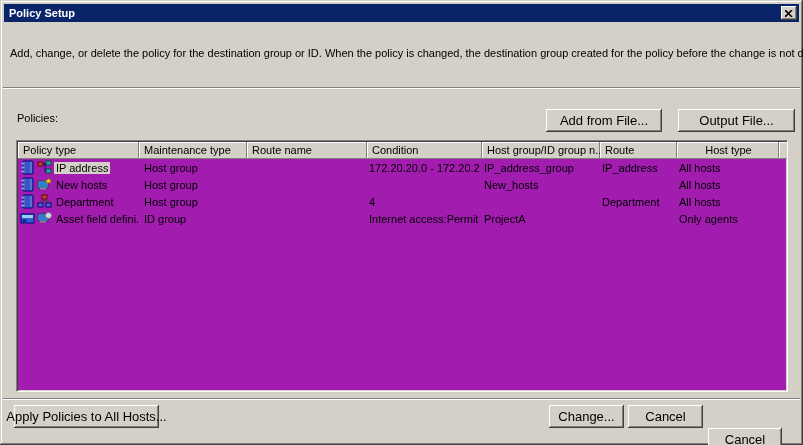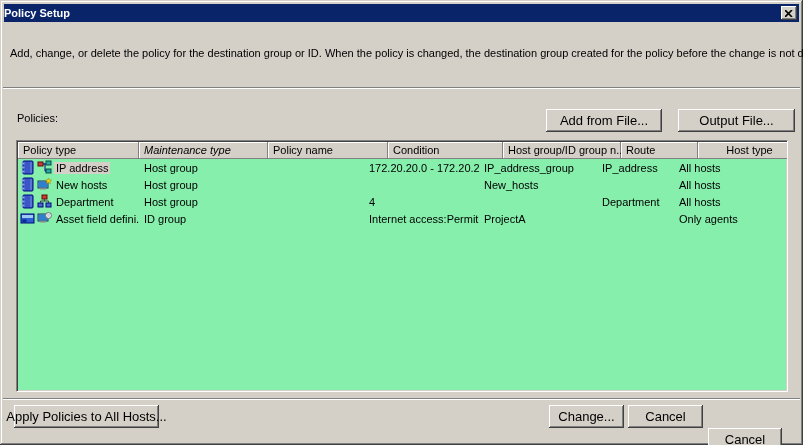--- a/index.html
+++ b/index.html
@@ -11,21 +11,21 @@
   }
   .window {
     position:relative; width:803px; height:445px; box-sizing:border-box;
     background:#d4d0c8;
     box-shadow: inset -1px -1px 0 #404040, inset 1px 1px 0 #d4d0c8,
                 inset -2px -2px 0 #808080, inset 2px 2px 0 #ffffff;
   }
   .titlebar {
     position:absolute; left:4px; top:4px; right:4px; height:18px;
     background:#0a246a; color:#fff; font-weight:bold;
-    display:flex; align-items:center; box-sizing:border-box;
+    display:flex; align-items:center; padding-left:5px; box-sizing:border-box;
   }
   .close-btn {
     margin-left:auto; margin-right:2px;
     width:16px; height:14px; background:#d4d0c8;
     box-shadow: inset -1px -1px 0 #404040, inset 1px 1px 0 #fff, inset -2px -2px 0 #808080;
     display:flex; align-items:center; justify-content:center;
   }
   .desc {
     position:absolute; left:10px; top:47px; right:8px; white-space:nowrap;
   }
@@ -39,21 +39,21 @@
   .btn {
     position:absolute; background:#d4d0c8; box-sizing:border-box;
     font-family:"Liberation Sans", sans-serif; font-size:13px; color:#000;
     box-shadow: inset -1px -1px 0 #404040, inset 1px 1px 0 #fff, inset -2px -2px 0 #808080;
     display:flex; align-items:center; justify-content:center;
     white-space:nowrap; cursor:default; height:23px;
   }
   .btn.default { border:1px solid #000; }
   .listview {
     position:absolute; left:16px; top:140px; width:772px; height:252px;
-    background:#86efac; box-sizing:border-box;
+    background:#a21caf; box-sizing:border-box;
     border:1px solid; border-color:#808080 #ffffff #ffffff #808080;
     box-shadow: inset 1px 1px 0 #404040, inset -1px -1px 0 #d4d0c8;
     overflow:hidden; padding:1px;
   }
   .lv-header { display:flex; height:17px; }
   .hcell {
     box-sizing:border-box; background:#d4d0c8; height:17px;
     padding:2px 4px 0 5px; white-space:nowrap; overflow:hidden;
     box-shadow: inset -1px -1px 0 #808080, inset 1px 1px 0 #ffffff;
     flex:0 0 auto;
@@ -88,22 +88,22 @@
   <div class="groove top"></div>
 
   <div class="policies-label">Policies:</div>
 
   <div class="btn" style="left:546px; top:109px; width:116px;">Add from File...</div>
   <div class="btn" style="left:678px; top:109px; width:117px;">Output File...</div>
 
   <div class="listview">
     <div class="lv-header" id="lv-header">
         <div class="hcell" style="width: 121px;">Policy type</div>
-        <div class="hcell" style="width: 129px; font-style: italic;">Maintenance type</div>
-        <div class="hcell" style="width: 120px;">Policy name</div>
+        <div class="hcell" style="width: 108px;">Maintenance type</div>
+        <div class="hcell" style="width: 120px;">Route name</div>
         <div class="hcell" style="width: 115px;">Condition</div>
         <div class="hcell" style="width: 118px;">Host group/ID group n...</div>
         <div class="hcell" style="width: 77px;">Route</div>
         <div class="hcell" style="width: 102px; text-align: center;">Host type</div>
         <div class="hcell fill"></div>
       </div>
     <div id="lv-body">
         <div class="lv-row">
           <div class="cell type" style="width: 121px;">
             <span class="ic"><svg width="15" height="15" viewBox="0 0 15 15">

